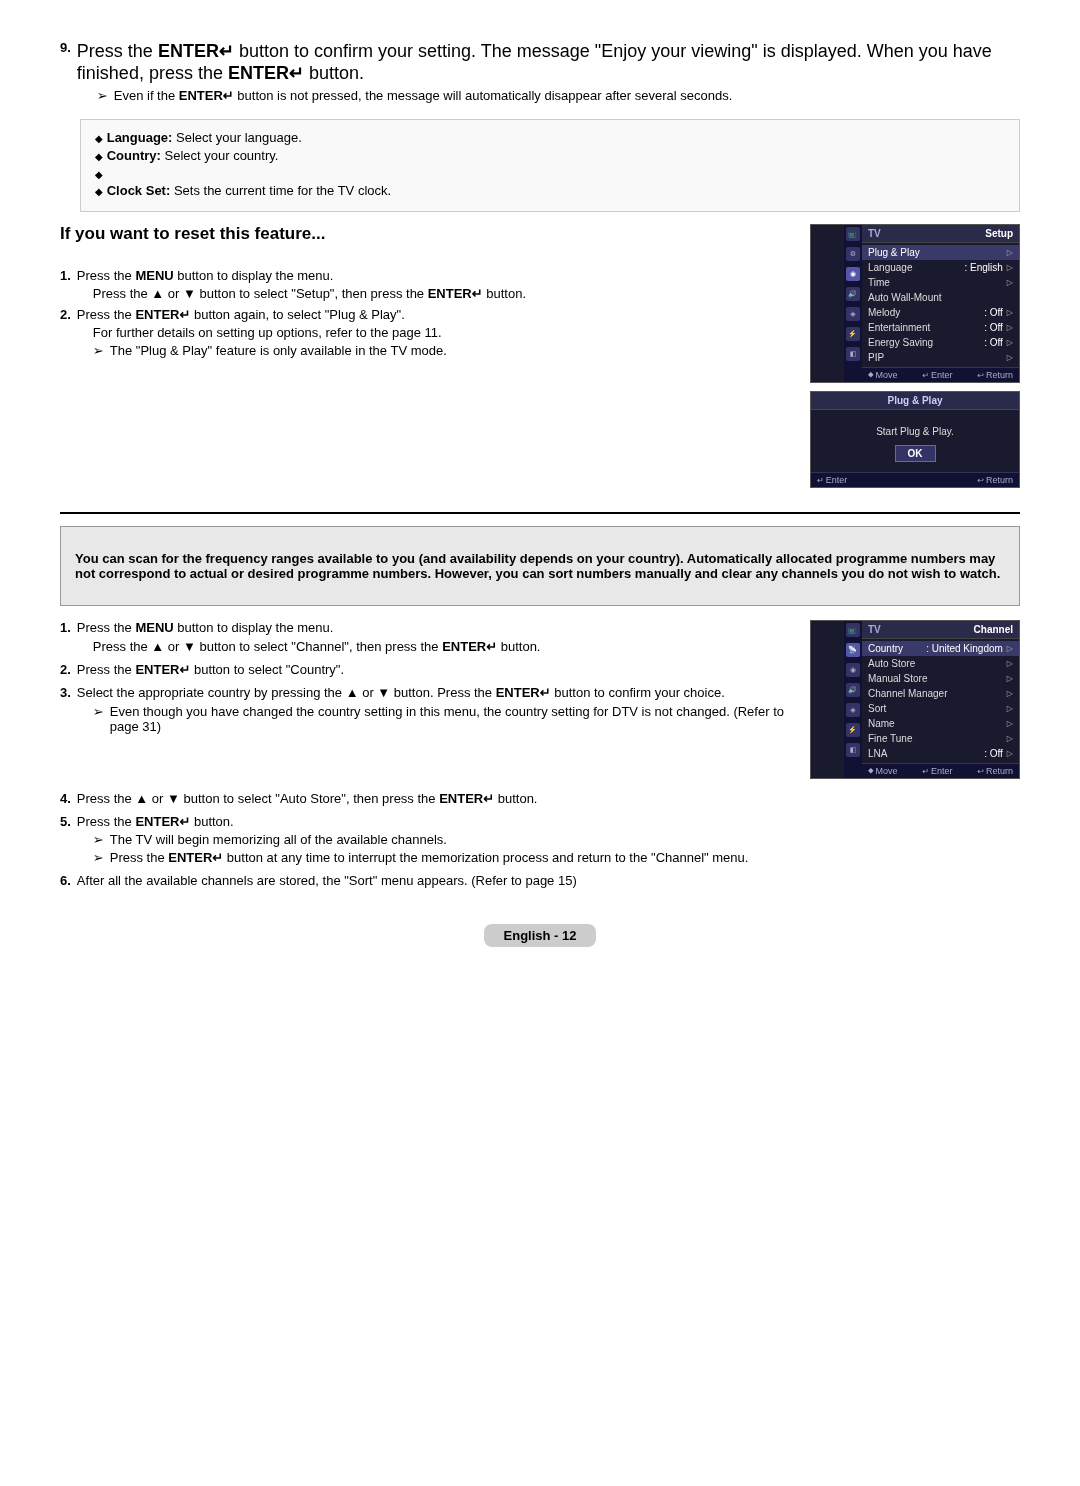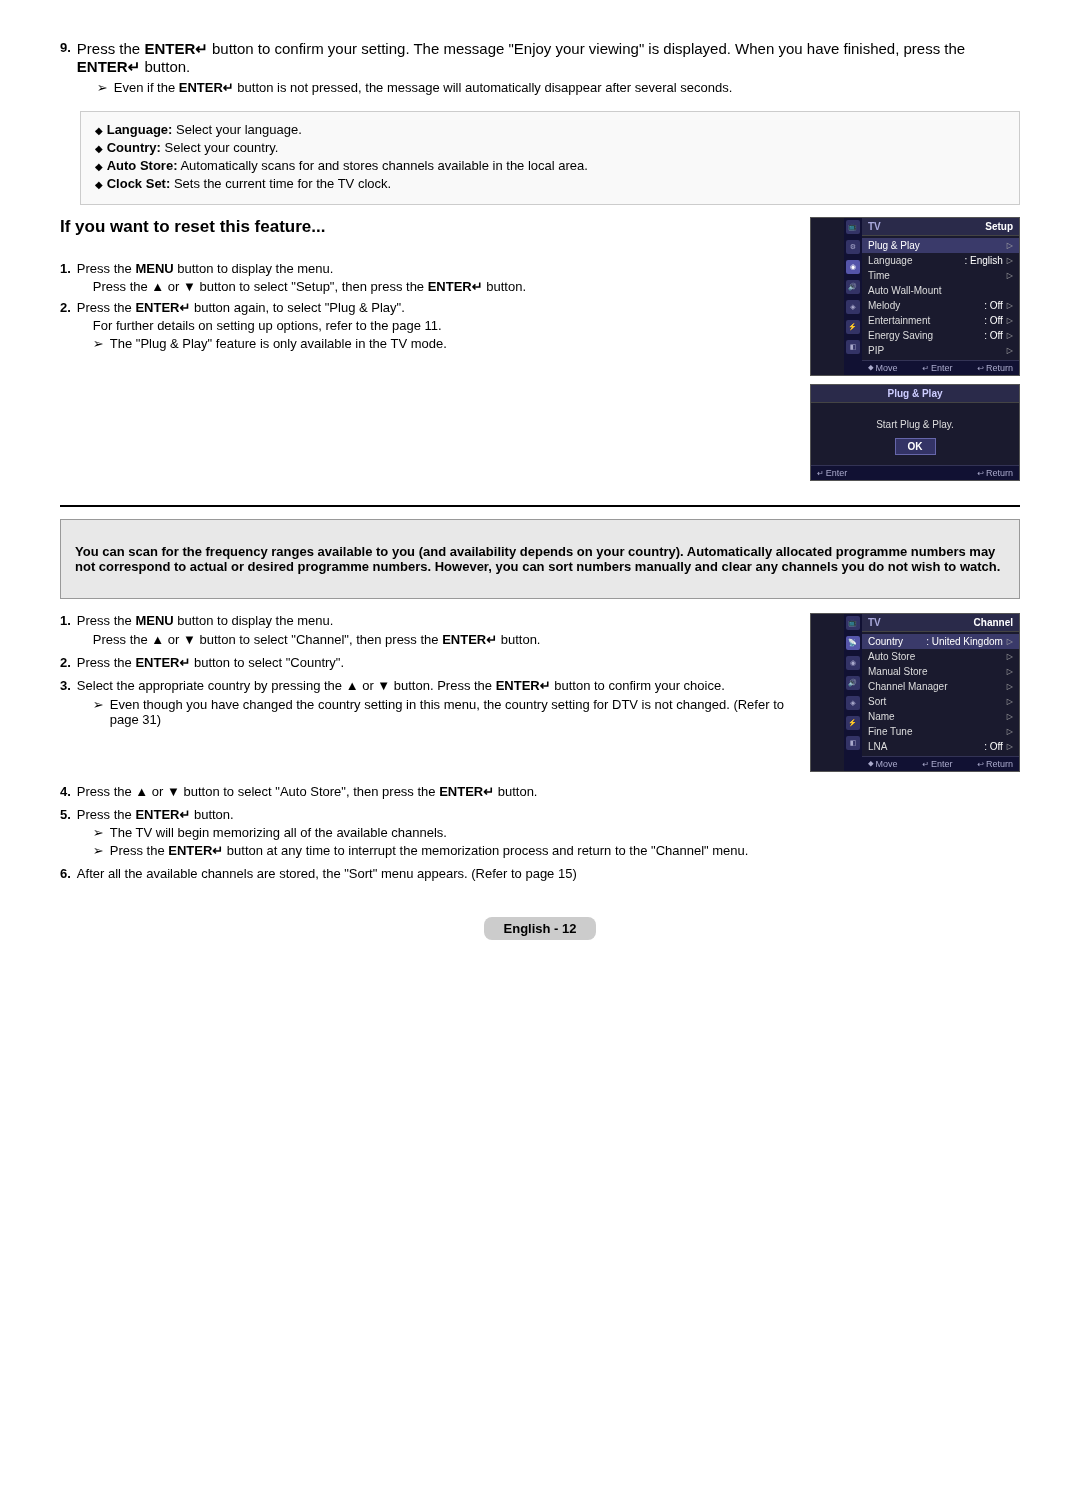--- a/index.html
+++ b/index.html
@@ -26,21 +26,21 @@
       gap: 6px;
       margin-bottom: 8px;
     }
 
     .step-9-content {
       flex: 1;
     }
 
     .step-9-content p {
       margin-bottom: 4px;
-      font-size: 15px;
+      font-size: 18px;
     }
 
     .arrow-item {
       display: flex;
       gap: 4px;
       margin-left: 20px;
       margin-bottom: 4px;
       font-size: 13px;
     }
 
@@ -398,21 +398,20 @@
     <div class="bullet-item">
       <span class="bullet-diamond">◆</span>
       <span><strong>Language:</strong> Select your language.</span>
     </div>
     <div class="bullet-item">
       <span class="bullet-diamond">◆</span>
       <span><strong>Country:</strong> Select your country.</span>
     </div>
     <div class="bullet-item">
       <span class="bullet-diamond">◆</span>
-      <span><strong>Auto Store:</strong> Automatically scans for and stores channels available in the local area.</span>
     </div>
     <div class="bullet-item">
       <span class="bullet-diamond">◆</span>
       <span><strong>Clock Set:</strong> Sets the current time for the TV clock.</span>
     </div>
   </div>
 
   <div class="reset-section">
     <div class="reset-text">
       <div class="reset-title">If you want to reset this feature...</div>

